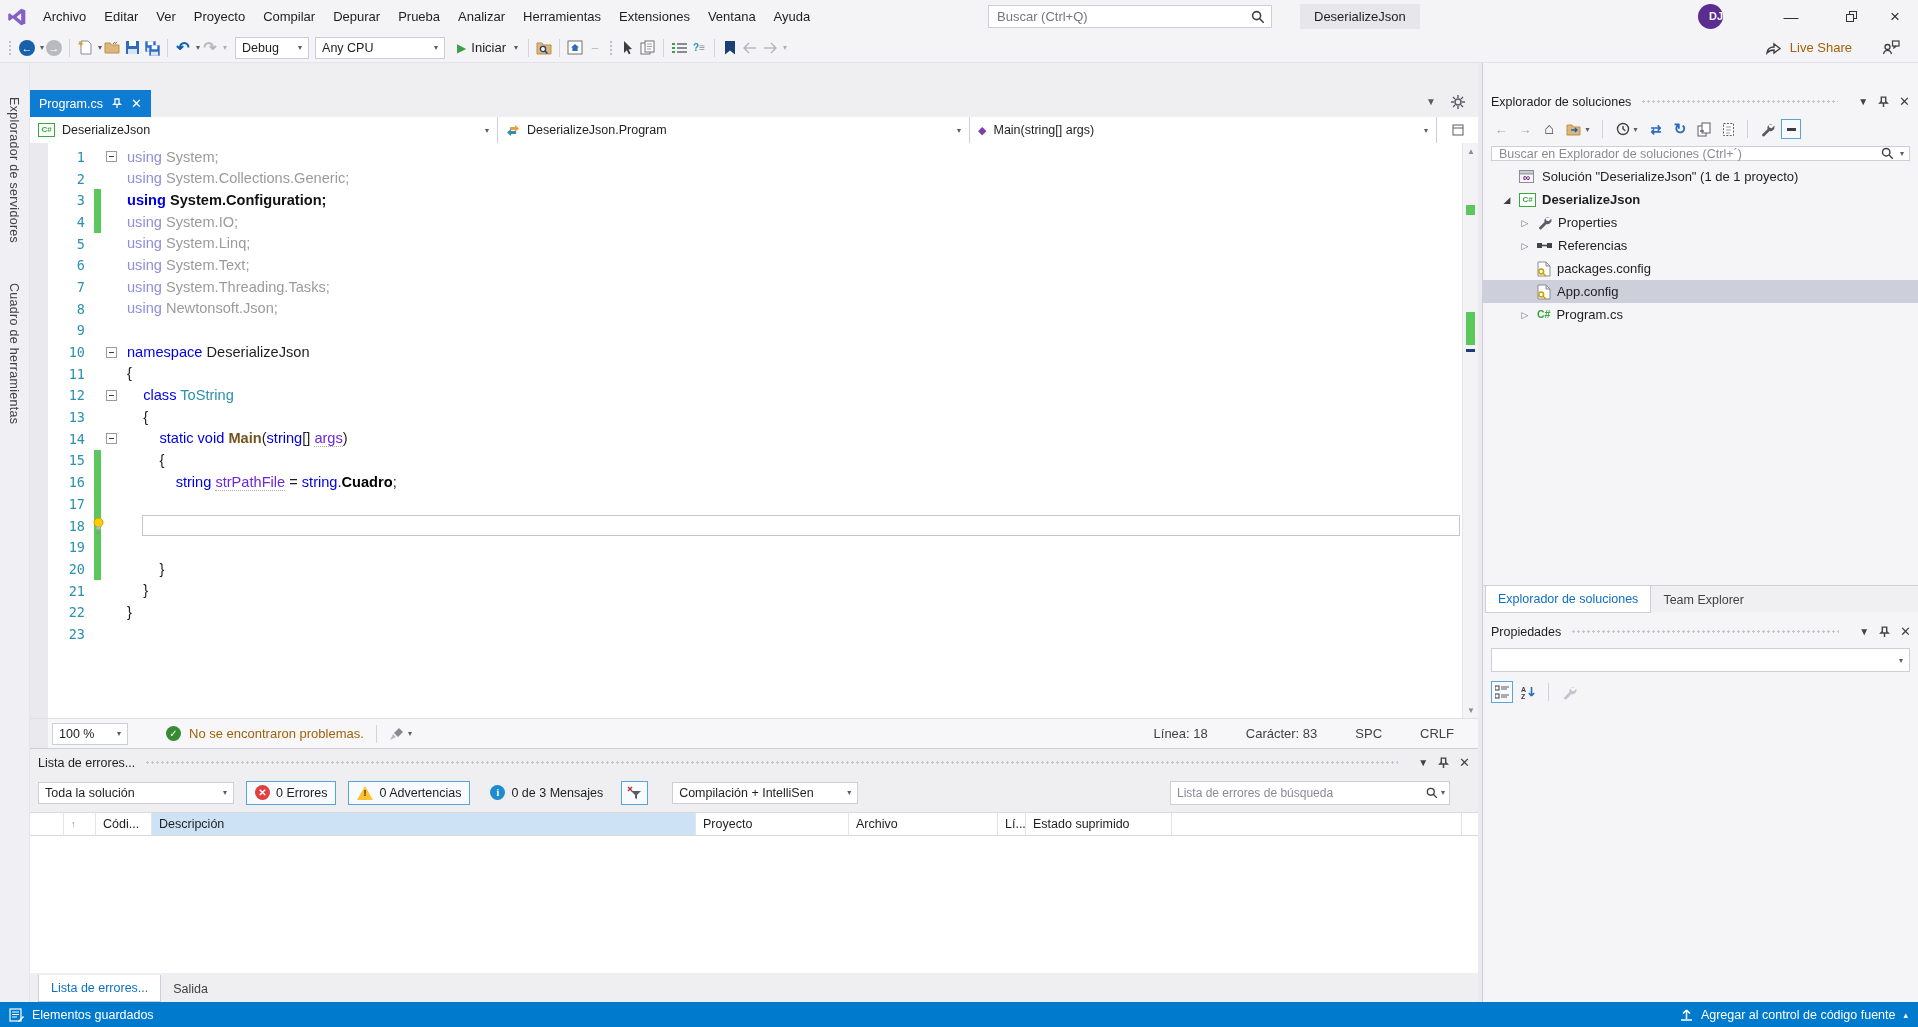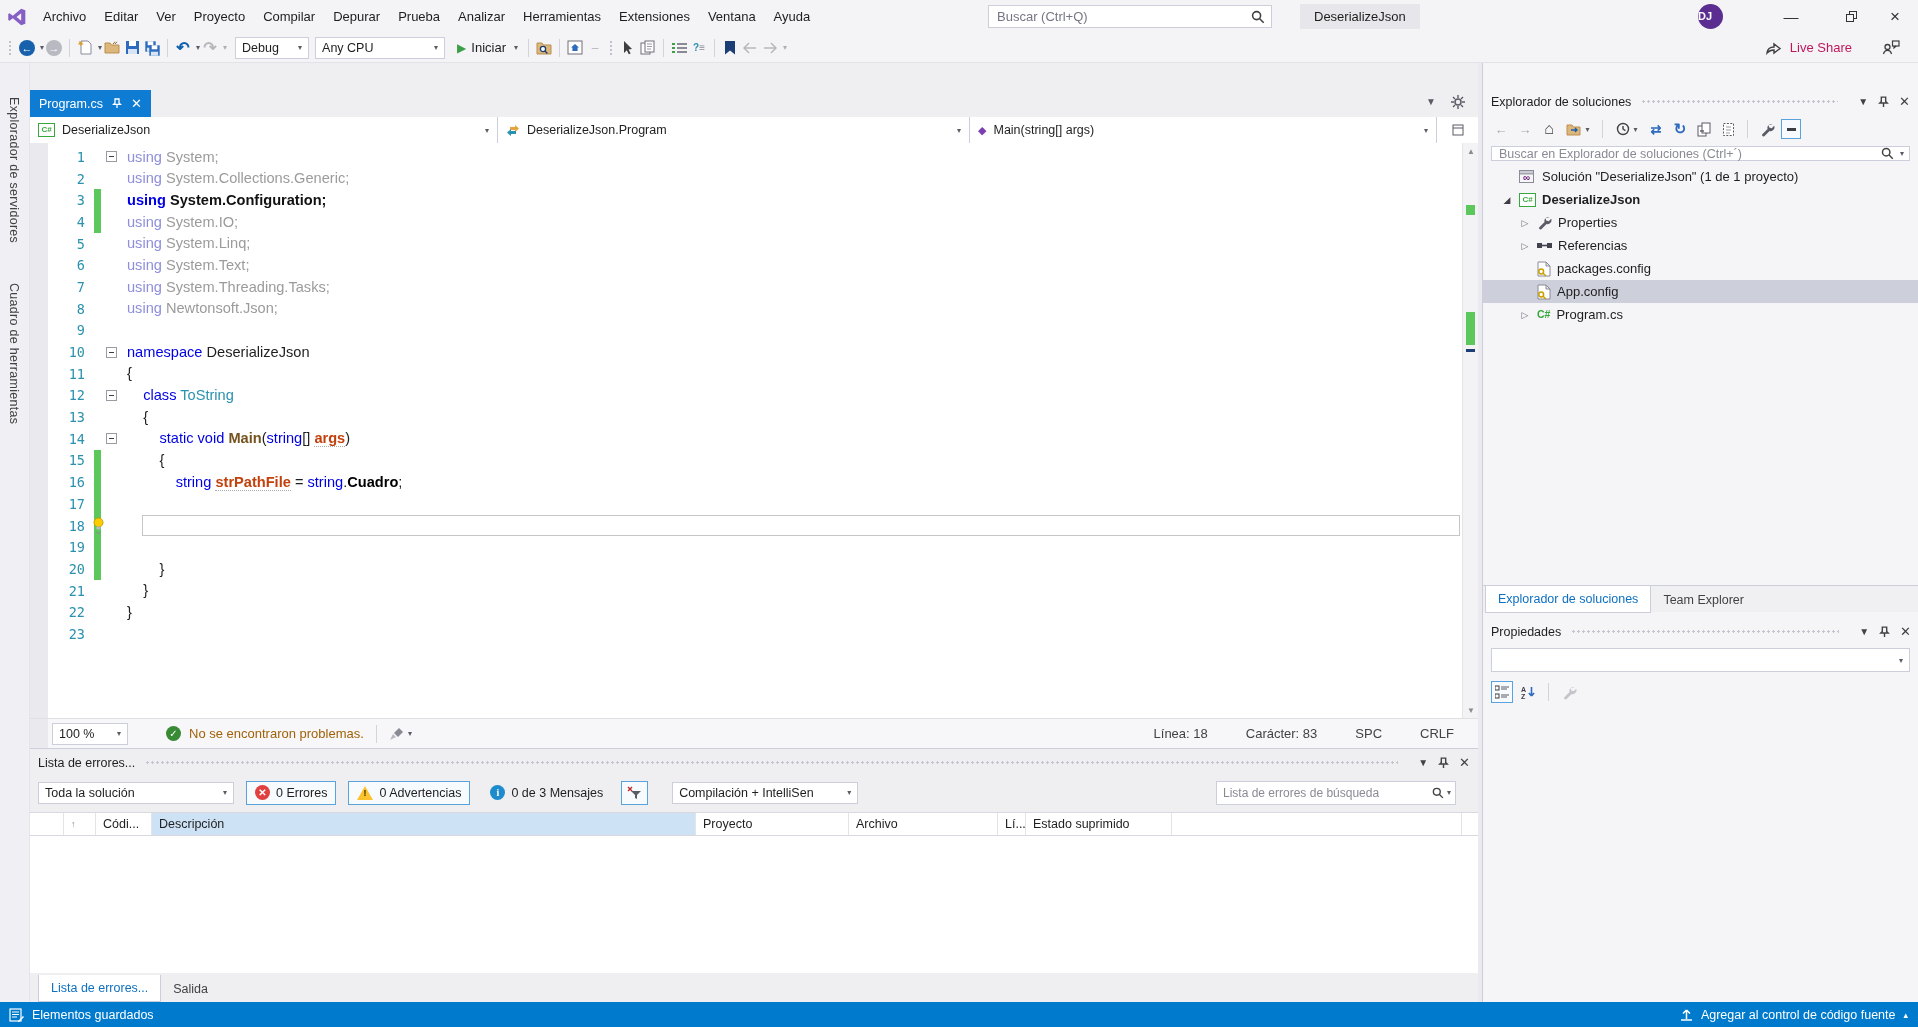--- a/index.html
+++ b/index.html
@@ -12,21 +12,21 @@
   .dis{opacity:.45;}
   .grip{width:5px;height:16px;background-image:radial-gradient(#BFC2CC 1px,transparent 1.2px);background-size:4px 4px;margin:0 4px;}
   .hgrip{height:7px;flex:1;margin:0 10px;background-image:radial-gradient(#C2C5CF 1px,transparent 1.2px);background-size:5px 5px;background-position:0 1px;}
   
   #titlebar{left:0;top:0;width:1918px;height:33px;background:#F4F4F7;display:flex;align-items:center;}
   .menu-item{padding:0 9px;height:33px;line-height:33px;color:#1E1E1E;cursor:default;}
   #title-search{left:988px;top:5px;width:284px;height:23px;background:#fff;border:1px solid #CCCEDB;display:flex;align-items:center;}
   #title-search input{flex:1;border:0;outline:0;font-size:13px;padding:0 8px;color:#1E1E1E;background:transparent;}
   #title-search input::placeholder{color:#767683;}
   .badge{left:1300px;top:4px;height:25px;padding:0 14px;background:#E6E6EB;line-height:25px;}
-  .avatar{left:1698px;top:4px;width:25px;height:25px;border-radius:50%;background:#5C2D91;color:#fff;font-size:11px;font-weight:bold;text-align:left;line-height:25px;}
+  .avatar{left:1698px;top:4px;width:25px;height:25px;border-radius:50%;background:#5C2D91;color:#fff;font-size:11px;font-weight:bold;text-align:right;line-height:25px;}
   .winbtn{top:0;width:46px;height:33px;text-align:center;line-height:33px;color:#333;font-size:15px;}
   .restore-glyph{position:relative;width:11px;height:11px;margin:11px auto;}
   .restore-glyph i{position:absolute;border:1px solid #333;width:8px;height:8px;background:#F4F4F7;}
   .restore-glyph i:first-child{left:3px;top:0;}
   .restore-glyph i:last-child{left:0;top:3px;}
   
   #toolbar{left:0;top:33px;width:1918px;height:30px;background:#F4F4F7;border-bottom:1px solid #E2E2E8;display:flex;align-items:center;padding-left:4px;}
   .tb-ico{width:20px;height:22px;display:flex;align-items:center;justify-content:center;font-size:14px;}
   .circ{width:16px;height:16px;border-radius:50%;display:flex;align-items:center;justify-content:center;font-size:11px;font-weight:bold;}
   .circ.blue{background:#1761AC;color:#fff;}
@@ -65,21 +65,21 @@
   .foldc{width:20px;height:21.7px;display:flex;align-items:center;justify-content:center;}
   .foldbox{width:11px;height:11px;border:1px solid #9A9AA5;background:#fff;position:relative;}
   .foldbox:before{content:"";position:absolute;left:2px;top:4px;width:5px;height:1px;background:#3E3E42;}
   .txt{margin-left:6px;white-space:pre;font:14.6px/21.7px "DejaVu Sans Mono","Liberation Mono",monospace;color:#1E1E1E;}
   .tk-k{color:#0000E6;}  .tk-dk{color:#8E8EDB;}  .tk-d{color:#9B9B9B;}
   .tk-p{color:#1E1E1E;}  .tk-t{color:#2B91AF;}   .tk-s{color:#A31515;}
   .tk-m{color:#74531F;font-weight:600;}
   .tk-b{color:#000;font-weight:600;}
   .tk-ks{color:#0000E6;font-weight:600;} .tk-ps{color:#111;font-weight:600;}
   .tk-ts{color:#2B91AF;font-weight:600;}
-  .tk-du{color:#c2410c;border-bottom:1px dotted #ABABAB;font-weight:bold;}
+  .tk-du{color:#6d28d9;border-bottom:1px dotted #ABABAB;}
   .curline{position:absolute;left:112px;right:2px;top:0;bottom:0;border:1px solid #C6C6C6;pointer-events:none;}
   .caret{display:inline-block;width:1.5px;height:16px;background:#000;vertical-align:-2px;}
   .bulb{position:absolute;left:62px;top:2px;}
   
   #vsb{position:absolute;right:0;top:0;width:16px;height:575px;background:#F3F3F6;border-left:1px solid #E5E5E8;}
   .sb-arrow{width:16px;height:16px;display:flex;align-items:center;justify-content:center;font-size:8px;color:#8A8A95;}
   .sb-mark{position:absolute;left:3px;width:9px;}
   
   #zoomrow{left:0;top:655px;width:1448px;height:30px;background:#F7F7FA;border-top:1px solid #E0E0E3;display:flex;align-items:center;}
   .okcirc{width:15px;height:15px;border-radius:50%;background:#388A34;color:#fff;font-size:10px;display:flex;align-items:center;justify-content:center;}
@@ -89,21 +89,21 @@
   .panel-titlerow{display:flex;align-items:center;height:27px;padding:0 8px;}
   .panel-title{font-size:12.5px;color:#1E1E1E;white-space:nowrap;}
   .ptr-ico{margin-left:10px;color:#424242;font-size:10px;}
   #el-toolbar{display:flex;align-items:center;height:33px;padding:0 8px;}
   .toggle-btn{height:24px;display:flex;align-items:center;padding:0 8px;background:#F8FBFE;border:1px solid #5AA2DC;margin-right:12px;font-size:12.5px;gap:6px;}
   .flat-btn{height:24px;display:flex;align-items:center;padding:0 8px;margin-right:10px;font-size:12.5px;gap:6px;}
   .errico{width:15px;height:15px;border-radius:50%;background:#E04040;color:#fff;font-size:10px;font-weight:bold;display:flex;align-items:center;justify-content:center;}
   .warnico{width:0;height:0;border-left:8px solid transparent;border-right:8px solid transparent;border-bottom:14px solid #FDC32E;position:relative;}
   .warnico:after{content:"!";position:absolute;left:-2px;top:2px;font-size:9px;font-weight:bold;color:#3B2E00;}
   .infoico{width:15px;height:15px;border-radius:50%;background:#1E8BCD;color:#fff;font-size:10px;font-weight:bold;font-family:"Liberation Serif",serif;display:flex;align-items:center;justify-content:center;}
-  #el-search{margin-left:auto;width:240px;height:24px;background:#fff;border:1px solid #CCCEDB;display:flex;align-items:center;margin-right:14px;}
+  #el-search{margin-left:auto;width:280px;height:24px;background:#fff;border:1px solid #CCCEDB;display:flex;align-items:center;margin-right:20px;}
   #el-search input{flex:1;border:0;outline:0;font-size:12px;padding:0 6px;background:transparent;color:#1E1E1E;}
   #el-search input::placeholder{color:#8A8A95;}
   #el-header{display:flex;height:24px;background:#fff;border-top:1px solid #D8D8DE;border-bottom:1px solid #D8D8DE;margin-top:3px;}
   .el-col{border-right:1px solid #E3E3E8;display:flex;align-items:center;padding:0 7px;font-size:12.5px;color:#1E1E1E;overflow:hidden;white-space:nowrap;}
   .el-col.hl{background:#CEE2F6;}
   #el-body{background:#fff;height:137px;}
   
   #bottomtabs{left:0;top:912px;width:1448px;height:27px;background:#EFEFF2;display:flex;}
   .btab{height:27px;display:flex;align-items:center;padding:0 12px;font-size:12.5px;color:#424242;}
   .btab.active{background:#fff;border:1px solid #CCCEDB;border-top:0;color:#0E70C0;}
@@ -287,21 +287,21 @@
         <svg width="14" height="12" viewBox="0 0 14 12">
           <path d="M8 1l5 5-5 5M1 6h11" stroke="#6E6E78" stroke-width="1.5" fill="none"></path>
         </svg>
       </span>
     <span class="chev dis">▾</span>
 
     <span class="row" style="margin-left:auto;margin-right:18px;gap:8px">
       <svg width="17" height="15" viewBox="0 0 17 15">
           <path d="M2 13c.5-4 3-6 7-6V4l6 4.5L9 13v-3c-3 0-5 .8-7 3z" fill="none" stroke="#3E3E42" stroke-width="1.4"></path>
         </svg>
-      <span style="font-size:13px;color:#be185d">Live Share</span>
+      <span style="font-size:13px;color:#a16207">Live Share</span>
       <svg style="margin-left:22px" width="18" height="15" viewBox="0 0 18 15">
           <circle cx="5.5" cy="7" r="2.5" fill="none" stroke="#3E3E42" stroke-width="1.3"></circle>
           <path d="M1.5 14c.6-2.4 2.2-3.6 4-3.6s3.4 1.2 4 3.6" fill="none" stroke="#3E3E42" stroke-width="1.3"></path>
           <rect x="10.5" y="1" width="6.5" height="5" fill="none" stroke="#3E3E42" stroke-width="1.2"></rect>
           <path d="M12 6v2l2.2-2" fill="none" stroke="#3E3E42" stroke-width="1.2"></path>
         </svg>
     </span>
   </div>
 
   <div id="rail" class="abs">

